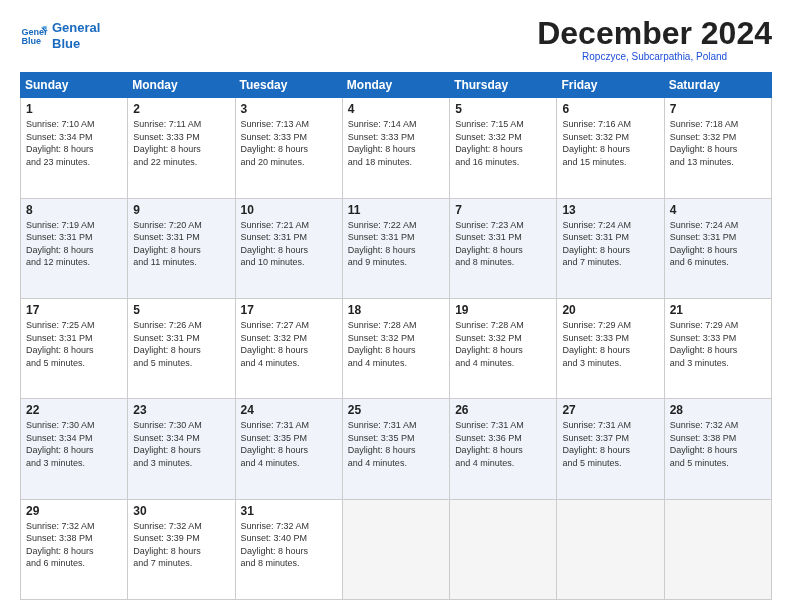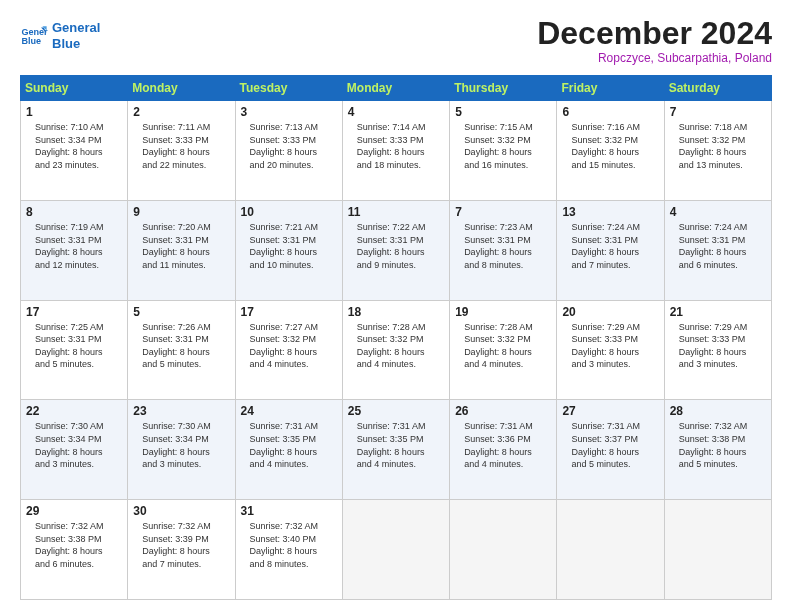--- a/index.html
+++ b/index.html
@@ -36,42 +36,42 @@
       line-height: 1.2;
     }
     .logo-text span {
       color: #1a6abf;
     }
     .logo-icon {
       width: 28px;
       height: 28px;
     }
     .title-section {
-      text-align: right;
+      text-align: center;
     }
     .month-title {
       font-size: 32px;
       font-weight: bold;
       color: #222;
       line-height: 1.1;
     }
     .subtitle {
-      font-size: 12px;
-      color: #a21caf;
+      font-size: 10px;
+      color: #1d4ed8;
     }
     .calendar {
       flex: 1;
       border: 1px solid #ccc;
       border-collapse: collapse;
       width: 100%;
       table-layout: fixed;
     }
     .calendar th {
       background: #1a6abf;
-      color: #bef264;
+      color: #ffffff;
       font-size: 12px;
       font-weight: bold;
       padding: 5px 4px;
       text-align: left;
       border: 1px solid #1a6abf;
     }
     .calendar td {
       vertical-align: top;
       padding: 4px 5px;
       border: 1px solid #ccc;
@@ -87,21 +87,20 @@
       font-size: 12px;
       font-weight: bold;
       color: #222;
       display: block;
       margin-bottom: 2px;
     }
     .day-info {
       font-size: 9px;
       line-height: 1.4;
       color: #333;
-      margin-left: 9px;
     }
     tr:nth-child(odd) td:not(.empty) {
       background: #fff;
     }
     tr:nth-child(even) td:not(.empty) {
       background: #f0f4fa;
     }
   </style>
 </head>
 <body>

